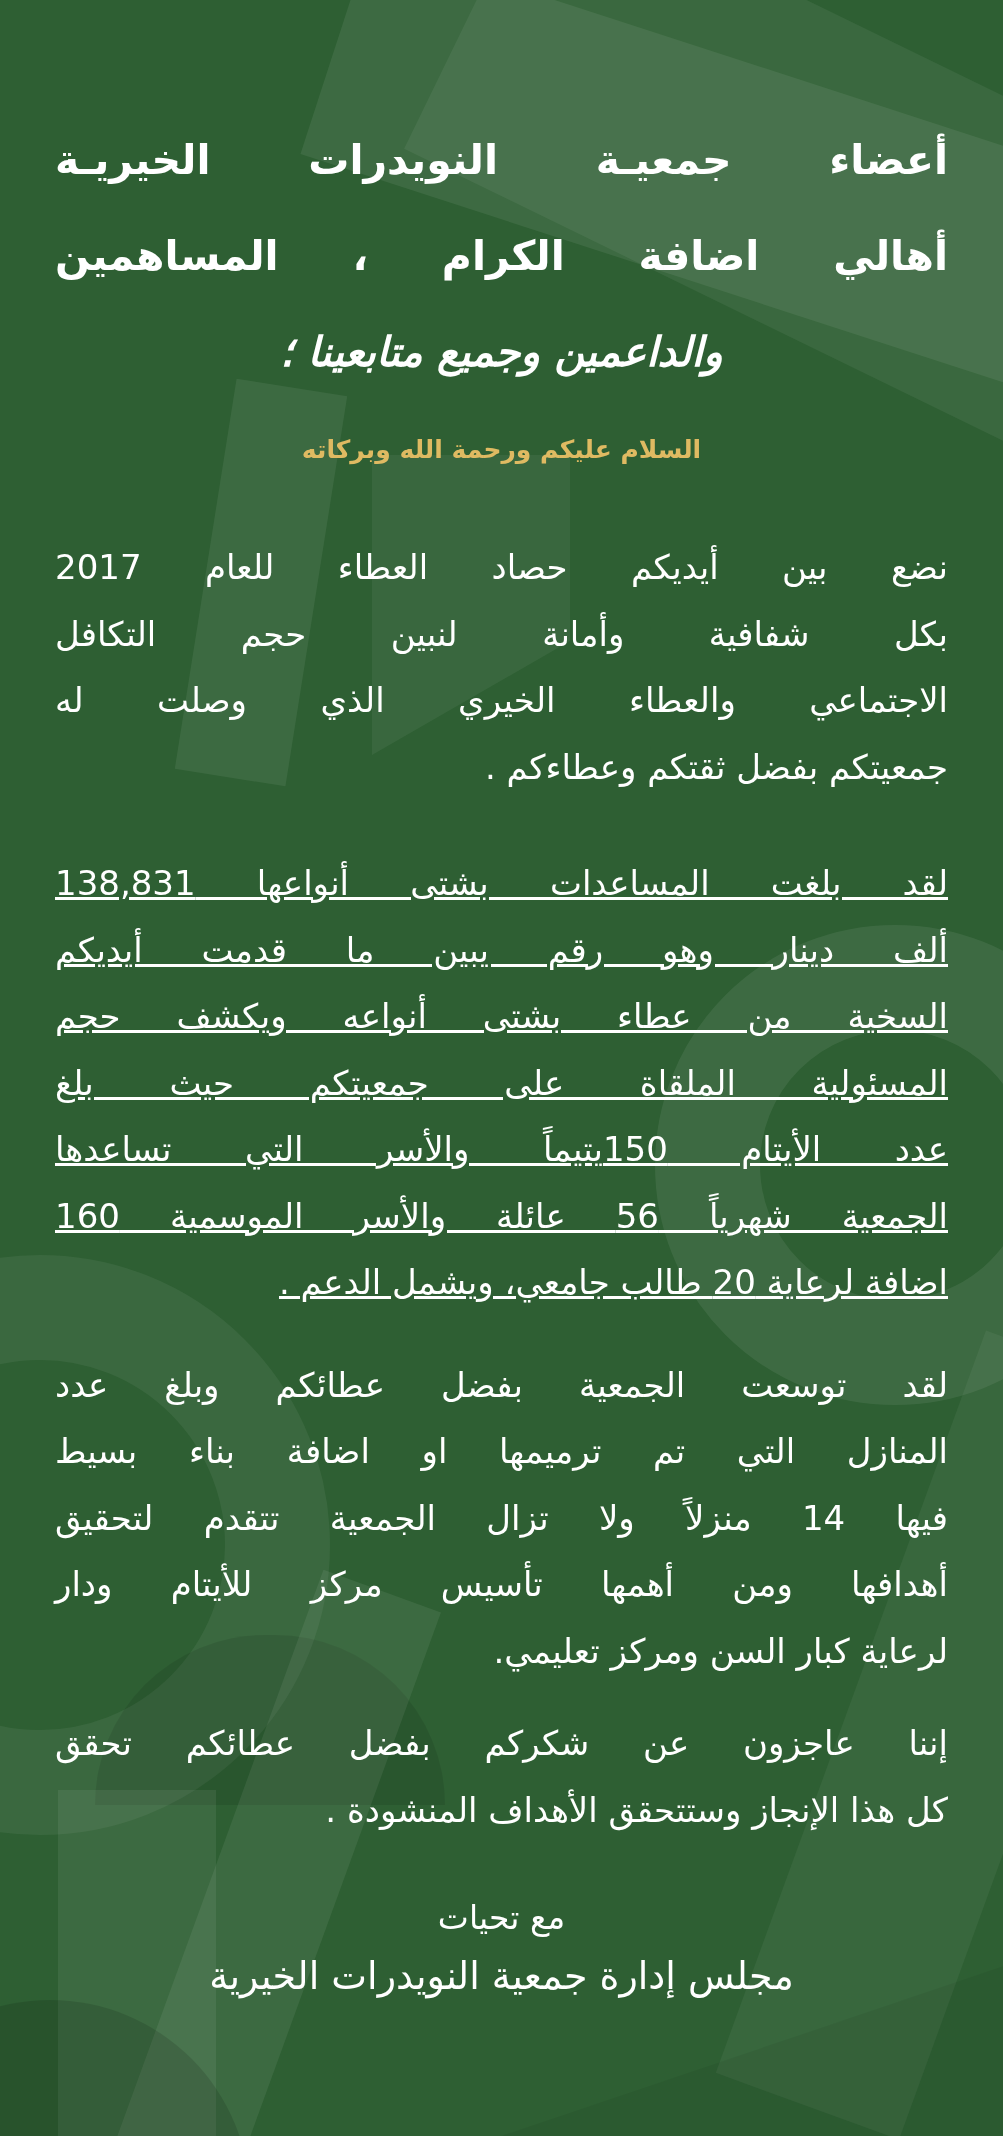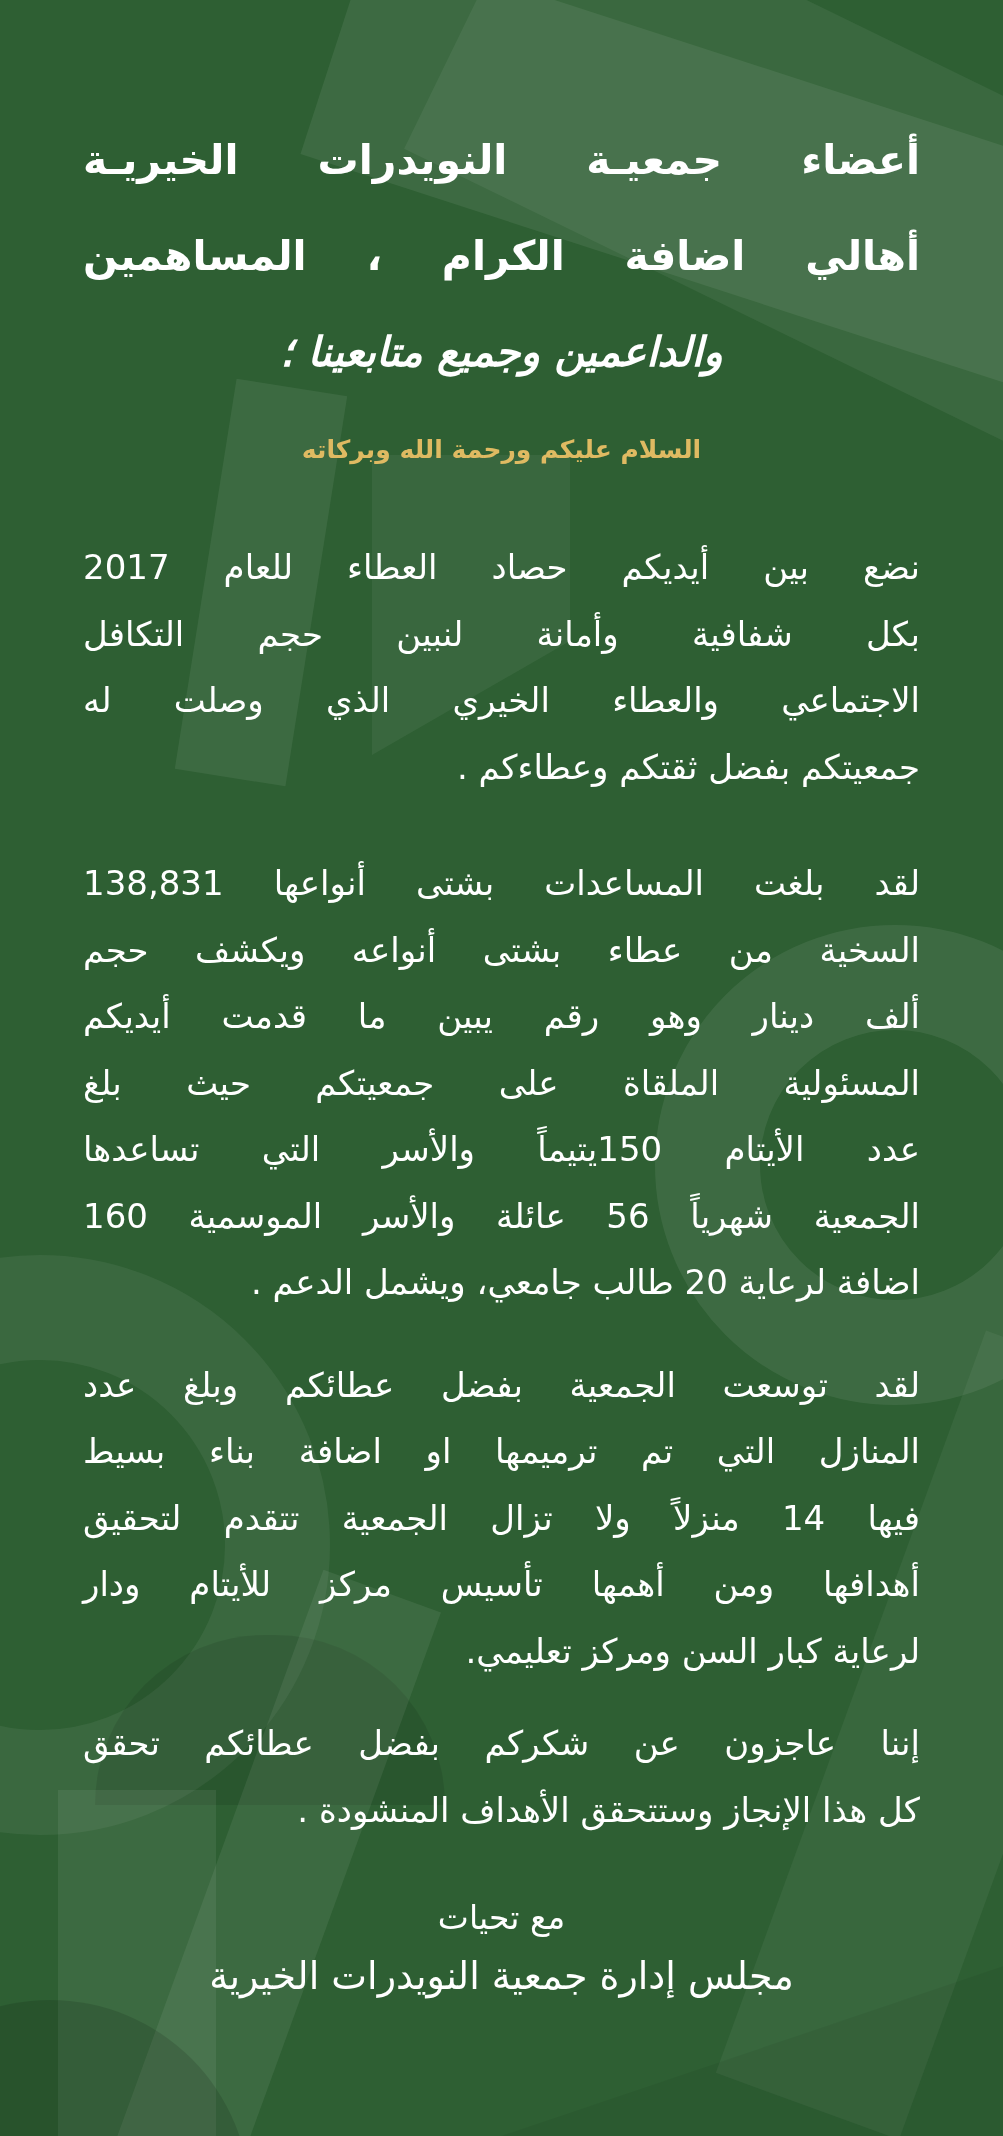--- a/index.html
+++ b/index.html
@@ -48,21 +48,21 @@
   .wm-corner   { left: -150px; top: 2000px; width: 400px; height: 400px;
                  border-radius: 50%; background: rgba(0,0,0,.12); }
   .wm-tri-br   { right: -60px; bottom: -40px; width: 680px; height: 230px;
                  background: rgba(0,0,0,.05);
                  clip-path: polygon(100% 0, 100% 100%, 0 100%); }
 
   
   .content {
     position: absolute; inset: 0;
     direction: rtl;
-    padding: 0 83px;
+    padding: 0 55px;
     color: var(--text);
   }
   .heading {
     margin-top: 112px;
     font-size: 41px;
     font-weight: bold;
     line-height: 96px;
     letter-spacing: .5px;
   }
   .jl { text-align: justify; text-align-last: justify; text-justify: inter-word; }
@@ -72,21 +72,21 @@
   .greeting {
     margin-top: 28px;
     text-align: center;
     color: var(--gold);
     font-size: 25px;
     font-weight: bold;
     line-height: 44px;
   }
   .para { font-size: 34px; line-height: 66.5px; }
   .p1 { margin-top: 62px; }
-  .p2 { margin-top: 50px; }
+  .p2 { margin-top: 50px; text-decoration: underline; }
   .p3 { margin-top: 36px; }
   .p4 { margin-top: 26px; }
 
   .closing-pre {
     margin-top: 52px;
     text-align: center;
     font-size: 33px;
     line-height: 46px;
   }
   .signature {
@@ -127,22 +127,22 @@
 
     <div class="para p1">
       <div class="jl">نضع بين أيديكم حصاد العطاء للعام 2017</div>
       <div class="jl">بكل شفافية وأمانة لنبين حجم التكافل</div>
       <div class="jl">الاجتماعي والعطاء الخيري الذي وصلت له</div>
       <div class="rl">جمعيتكم بفضل ثقتكم وعطاءكم .</div>
     </div>
 
     <div class="para p2">
       <div class="jl">لقد بلغت المساعدات بشتى أنواعها 138,831</div>
+      <div class="jl">ألف دينار وهو رقم يبين ما قدمت أيديكم</div>
       <div class="jl">السخية من عطاء بشتى أنواعه ويكشف حجم</div>
-      <div class="jl">ألف دينار وهو رقم يبين ما قدمت أيديكم</div>
       <div class="jl">المسئولية الملقاة على جمعيتكم حيث بلغ</div>
       <div class="jl">عدد الأيتام 150يتيماً والأسر التي تساعدها</div>
       <div class="jl">الجمعية شهرياً 56 عائلة والأسر الموسمية 160</div>
       <div class="rl">اضافة لرعاية 20 طالب جامعي، ويشمل الدعم .</div>
     </div>
 
     <div class="para p3">
       <div class="jl">لقد توسعت الجمعية بفضل عطائكم وبلغ عدد</div>
       <div class="jl">المنازل التي تم ترميمها او اضافة بناء بسيط</div>
       <div class="jl">فيها 14 منزلاً ولا تزال الجمعية تتقدم لتحقيق</div>

